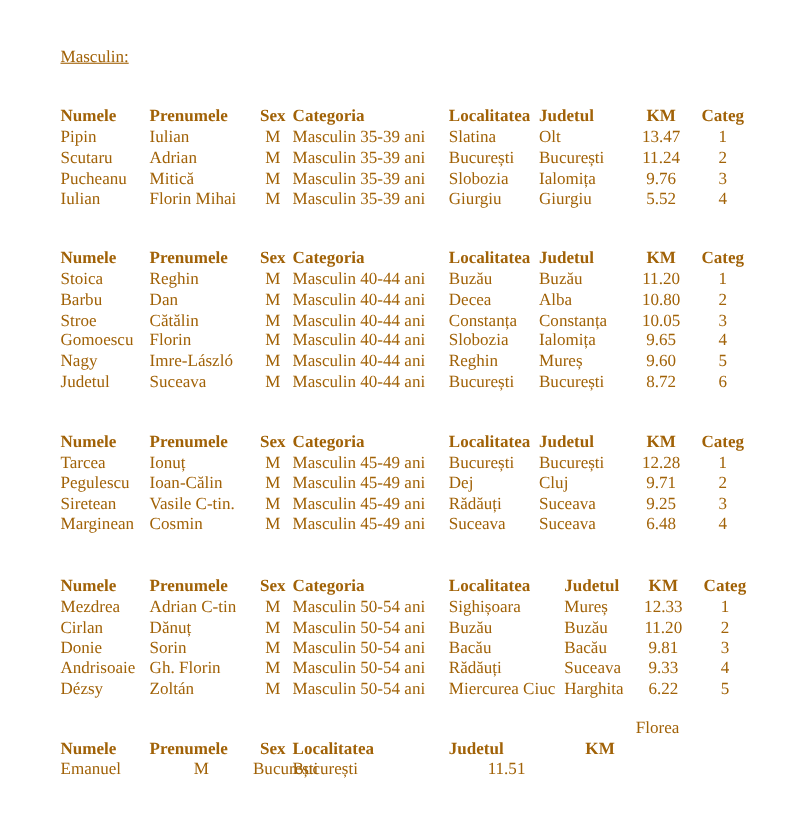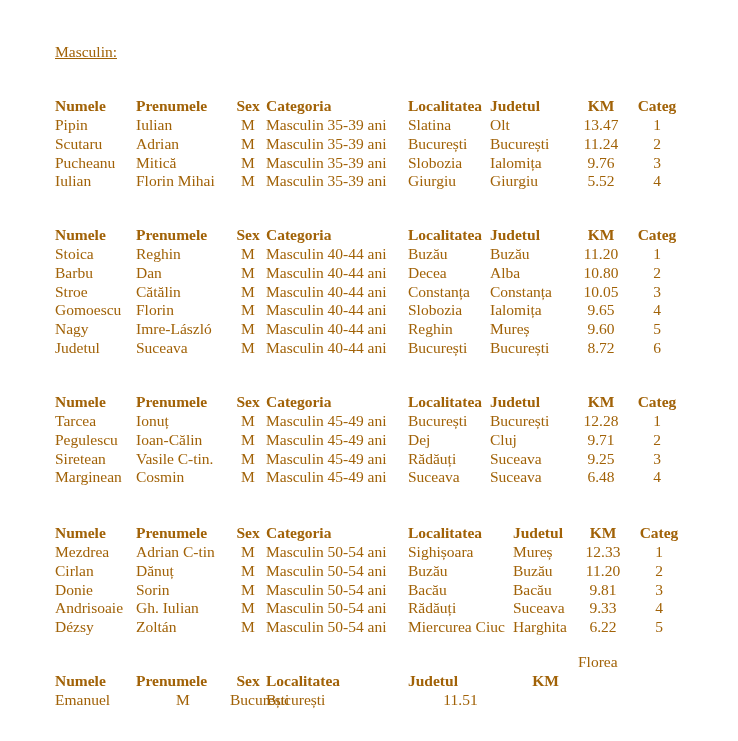--- a/index.html
+++ b/index.html
@@ -219,21 +219,21 @@
         <div class="cell ctr">2</div>
         <div class="cell">Donie</div>
         <div class="cell">Sorin</div>
         <div class="cell ctr">M</div>
         <div class="cell">Masculin 50-54 ani</div>
         <div class="cell">Bacău</div>
         <div class="cell">Bacău</div>
         <div class="cell ctr">9.81</div>
         <div class="cell ctr">3</div>
         <div class="cell">Andrisoaie</div>
-        <div class="cell">Gh. Iulian</div>
+        <div class="cell">Gh. Florin</div>
         <div class="cell ctr">M</div>
         <div class="cell">Masculin 50-54 ani</div>
         <div class="cell">Rădăuți</div>
         <div class="cell">Suceava</div>
         <div class="cell ctr">9.33</div>
         <div class="cell ctr">4</div>
         <div class="cell">Dézsy</div>
         <div class="cell">Zoltán</div>
         <div class="cell ctr">M</div>
         <div class="cell">Masculin 50-54 ani</div>

